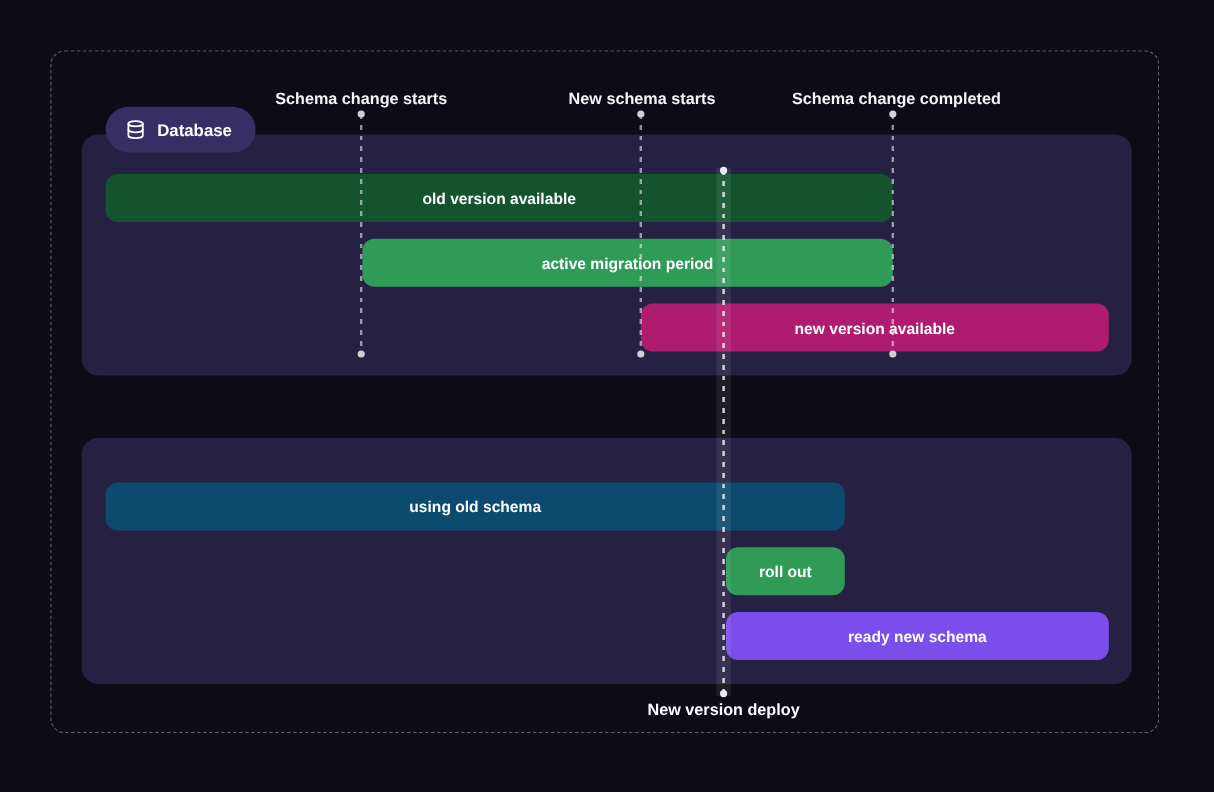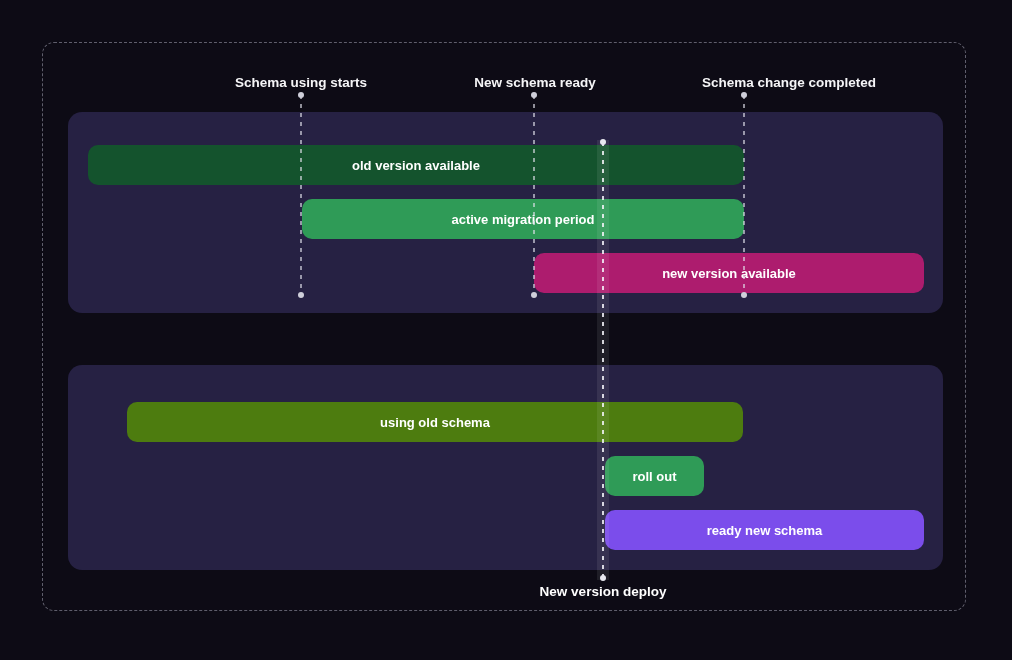--- a/index.html
+++ b/index.html
@@ -70,34 +70,44 @@
   .bar-usingnew{ left:605px; top:510px; width:319px; }
 </style>
 </head>
 <body>
 
 <div id="stage">
 
   <div class="frame"></div>
 
 
-  <div class="marker-label" style="left:301px">Schema using starts</div>
-  <div class="marker-label" style="left:535px">New schema ready</div>
-  <div class="marker-label" style="left:789px">Schema change completed</div>
+  <div class="marker-label" style="left:301px">Schema change starts</div>
+  <div class="marker-label" style="left:535px">New schema starts</div>
+  <div class="marker-label" style="left:747px">Schema change completed</div>
 
   <div class="panel panel-db" style="background: rgb(38, 33, 67);"></div>
   <div class="panel panel-app" style="background: rgb(38, 33, 67);"></div>
 
+  <div class="section-badge badge-db" style="background: rgb(55, 46, 102);">
+    <span style="display:flex">
+      <svg viewBox="0 0 24 24" fill="none" stroke="#ffffff" stroke-width="2" stroke-linecap="round">
+        <ellipse cx="12" cy="5.5" rx="8" ry="3"></ellipse>
+        <path d="M4 5.5v6.5c0 1.66 3.58 3 8 3s8-1.34 8-3V5.5"></path>
+        <path d="M4 12v6.5c0 1.66 3.58 3 8 3s8-1.34 8-3V12"></path>
+      </svg>
+    </span>
+    <span>Database</span>
+  </div>
 
 
   <div class="bar bar-old" style="background: #14532d;">old version available</div>
   <div class="bar bar-active" style="background: rgb(47, 155, 87);">active migration period</div>
   <div class="bar bar-new" style="background: rgb(173, 28, 110);">new version available</div>
 
-  <div class="bar bar-usingold" style="background: #4d7c0f; margin-left: 39px;">using old schema</div>
+  <div class="bar bar-usingold" style="background: #0c4a6e;">using old schema</div>
   <div class="bar bar-rollout" style="background: rgb(47, 155, 87);">roll out</div>
   <div class="bar bar-usingnew" style="background: rgb(123, 77, 235);">ready new schema</div>
 
   <div class="vline vline-1"></div>
   <div class="vline vline-2"></div>
   <div class="vline vline-3"></div>
 
   <div class="deploy-band"></div>
   <div class="vline vline-deploy"></div>
   <div class="deploy-label" style="left:603px">New version deploy</div>

